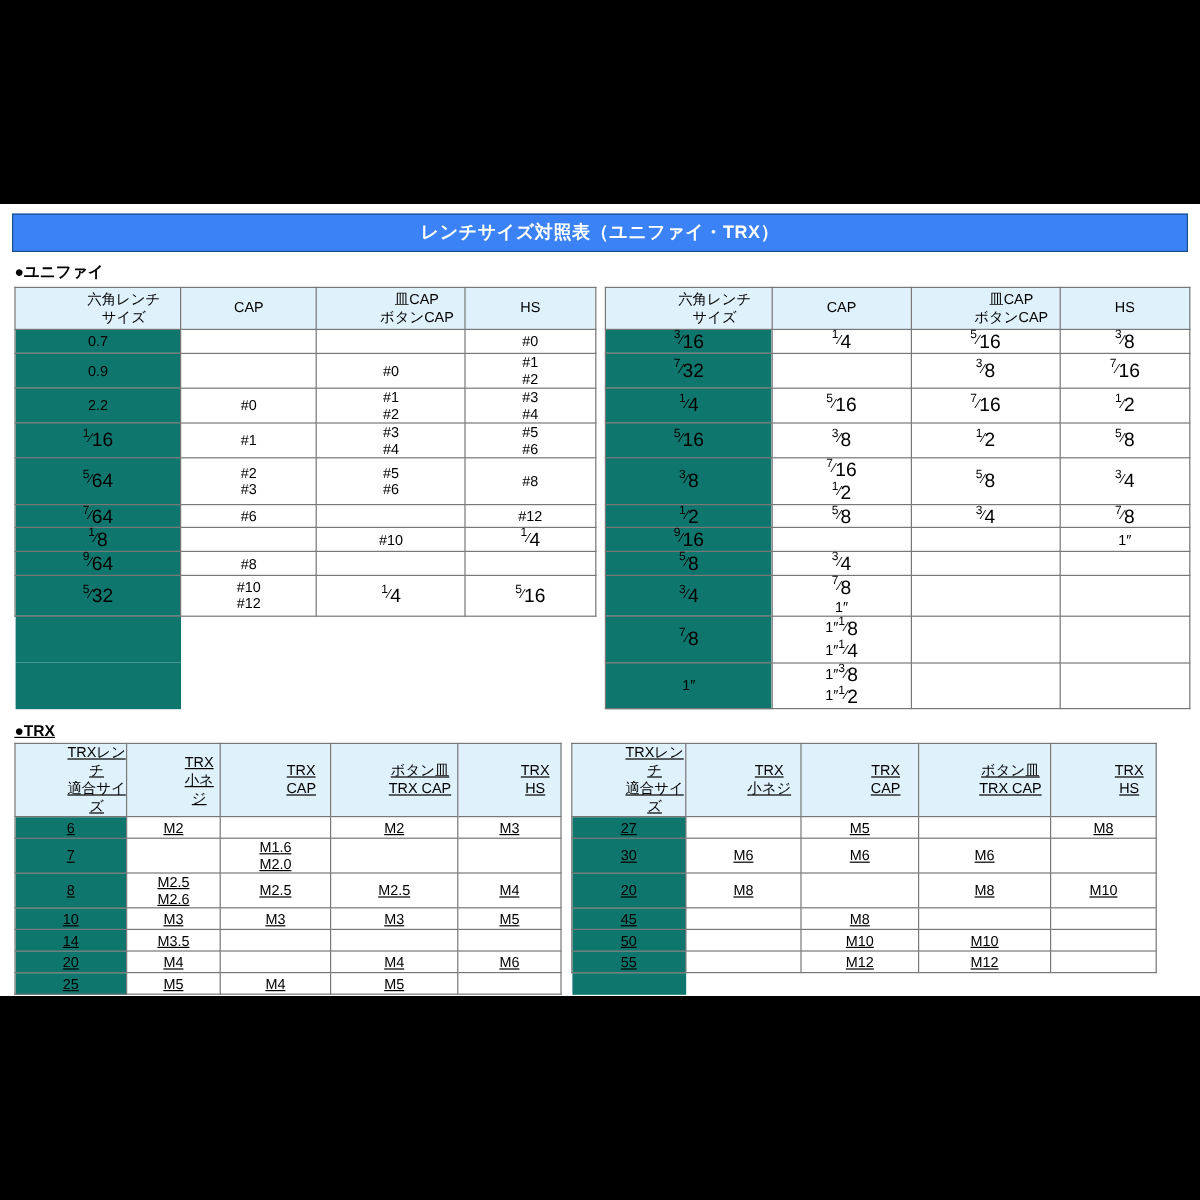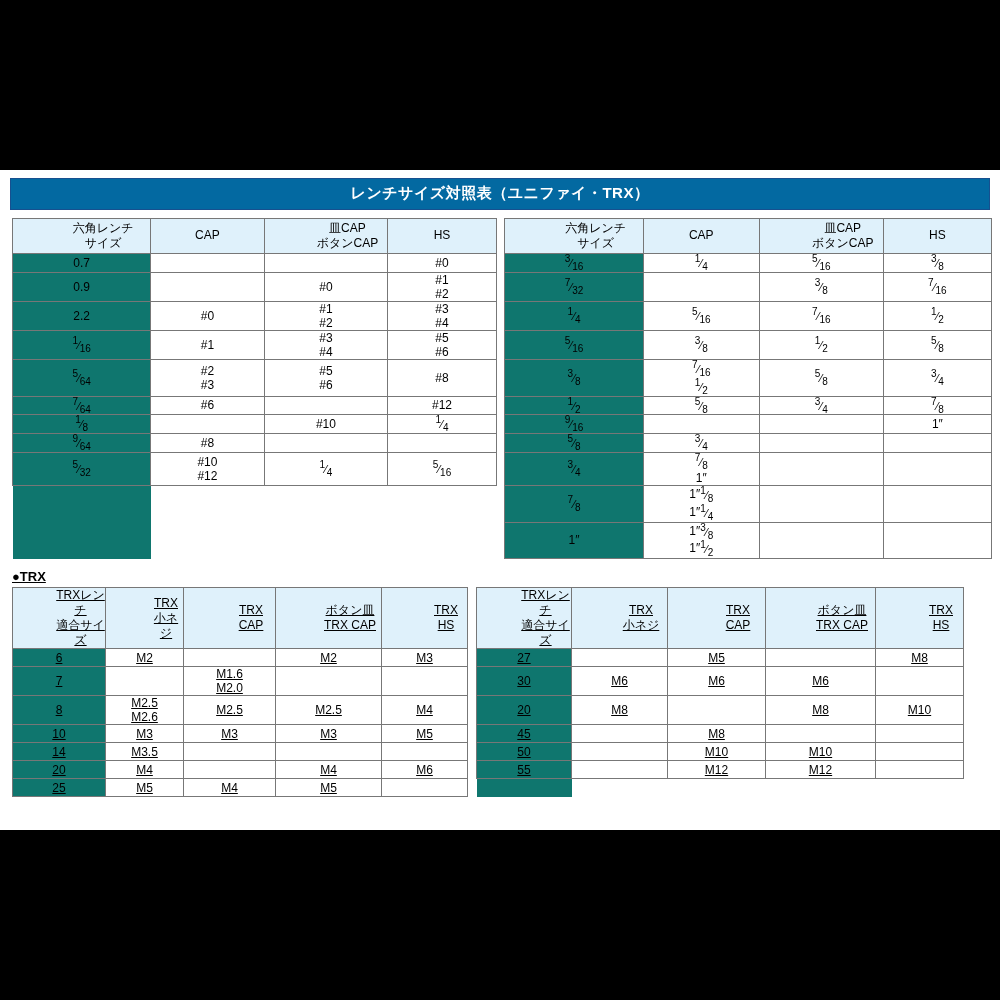--- a/index.html
+++ b/index.html
@@ -7,21 +7,21 @@
     width:1000px;height:1000px;background:#000;
     font-family:"Liberation Sans","DejaVu Sans",sans-serif;
     overflow:hidden;
   }
   .sheet{
     position:absolute;left:0;top:170px;width:1000px;height:660px;
     background:#ffffff;
   }
   .inner{padding:8px 8px 0 8px;}
   .title-bar{
-    background:#0369a1;
+    background:#3b82f6;
     color:#ffffff;
     text-align:center;
     font-weight:bold;
     font-size:15px;
     letter-spacing:.5px;
     padding:5px 0 6px 0;
     margin:0 2px 8px 2px;
     border:1px solid #17508f;
   }
   .sec-label{
@@ -43,33 +43,34 @@
   thead th{
     background:#dff1fb;
     font-size:12px;
     line-height:1.15;
     height:34px;
   }
   td.key{background:#0f766e;}
   .gap{border:none;background:transparent;width:8px;}
   .frac{display:inline-block;font-size:11px;line-height:1;vertical-align:middle;}
   .frac sup{font-size:10px;vertical-align:super;}
-  .frac sub{font-size:10px;vertical-align:sub;}
+  .frac sub{font-size:16px;vertical-align:sub;}
   .multi{line-height:1.25;padding-left:43px;}
   .uni-wrap,.trx-wrap{margin-left:4px;}
   .trx-sec{margin-top:10px;text-decoration:underline;}
 </style>
 </head>
 <body>
 
 <div class="sheet">
   <div class="inner">
 
     <div class="title-bar">レンチサイズ対照表（ユニファイ・TRX）</div>
 
+    <div class="sec-label">●ユニファイ</div>
 
     <div class="uni-wrap">
       <table>
         <colgroup>
           <col style="width:140px">
             <col style="width:115px">
             <col style="width:125px">
             <col style="width:110px">
           <col style="width:8px">
           <col style="width:140px">

